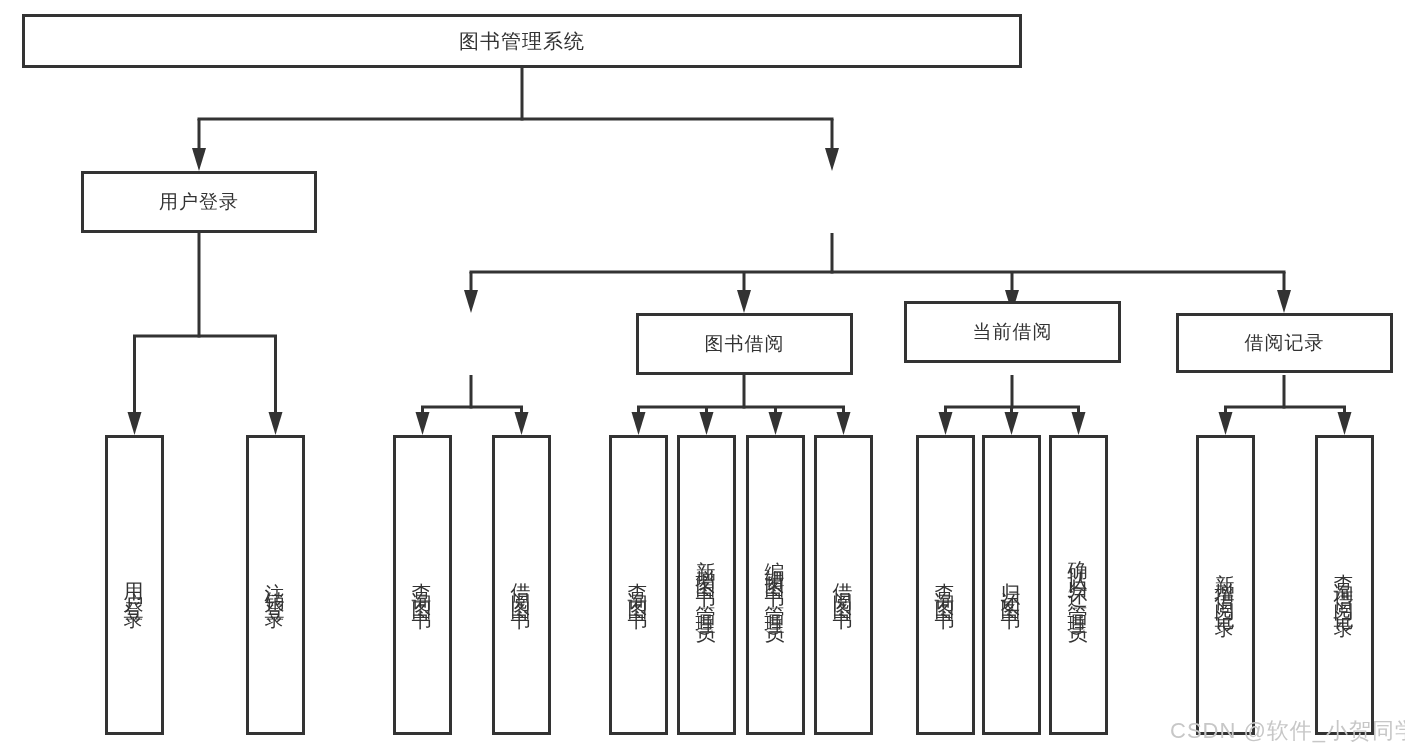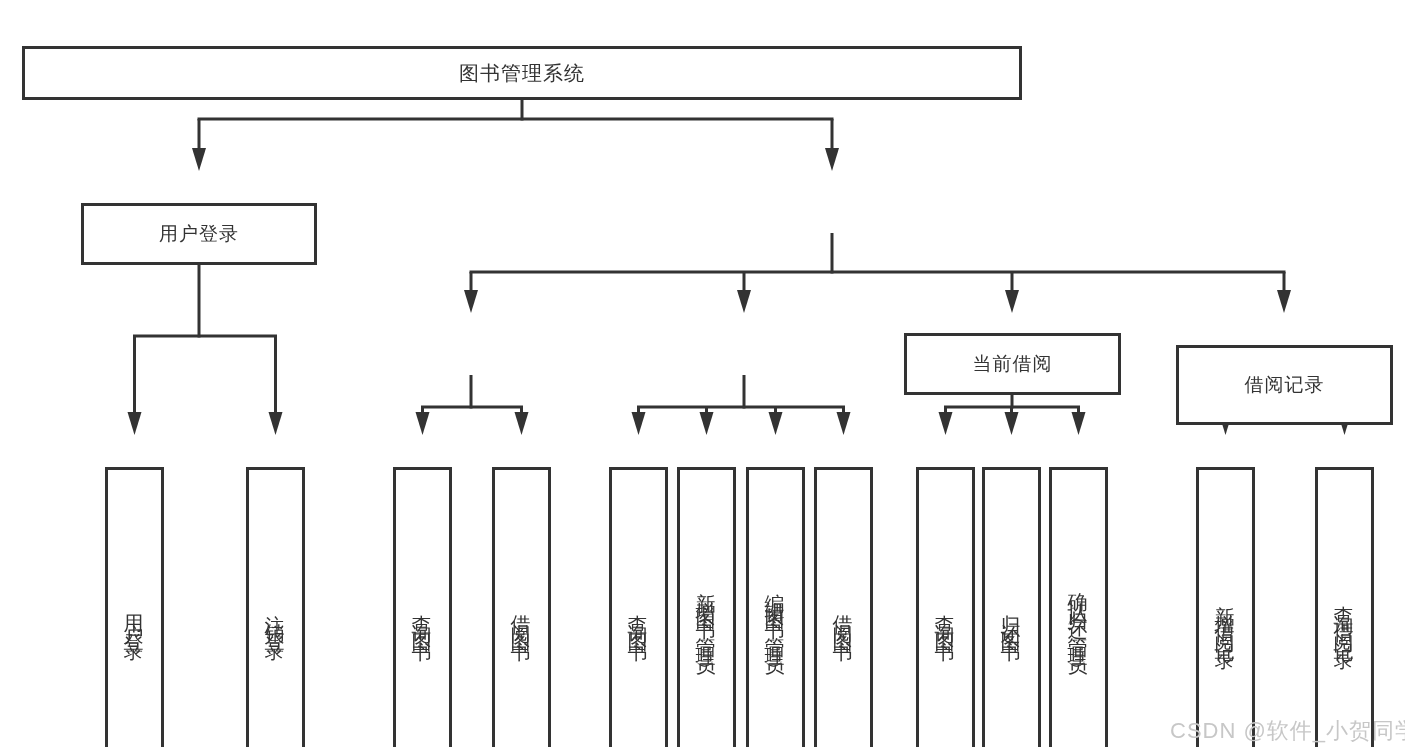--- a/index.html
+++ b/index.html
@@ -24,21 +24,20 @@
   .box {
     position: absolute;
     box-sizing: border-box;
     background: #ffffff;
     border: 3px solid #333333;
     display: flex;
     align-items: center;
     justify-content: center;
     z-index: 2;
     color: #333333;
-    margin-top: 32px;
   }
   .hlabel {
     font-size: 19px;
     letter-spacing: 1px;
     white-space: nowrap;
     color: #333333;
   }
   .root-box .hlabel { font-size: 20px; }
   .leaf {
     top: 435px;
@@ -146,24 +145,27 @@
   </svg>
 
   <div class="box root-box" style="left:22px; top:14px; width:1000px; height:54px;">
     <span class="hlabel">图书管理系统</span>
   </div>
 
   <div class="box" style="left:81px; top:171px; width:236px; height:62px;">
     <span class="hlabel">用户登录</span>
   </div>
 
+  <div class="box" style="left:636px; top:313px; width:217px; height:62px;">
+    <span class="hlabel">图书借阅</span>
+  </div>
   <div class="box" style="left:904px; top:301px; width:217px; height:62px;">
     <span class="hlabel">当前借阅</span>
   </div>
-  <div class="box" style="left:1176px; top:313px; width:217px; height:80px;">
+  <div class="box" style="left:1176px; top:313px; width:217px; height:60px;">
     <span class="hlabel">借阅记录</span>
   </div>
 
   <div class="box leaf" style="left:105px;">
     <span class="vtext">用户登录</span>
   </div>
   <div class="box leaf" style="left:246px;">
     <span class="vtext">注销登录</span>
   </div>
 

